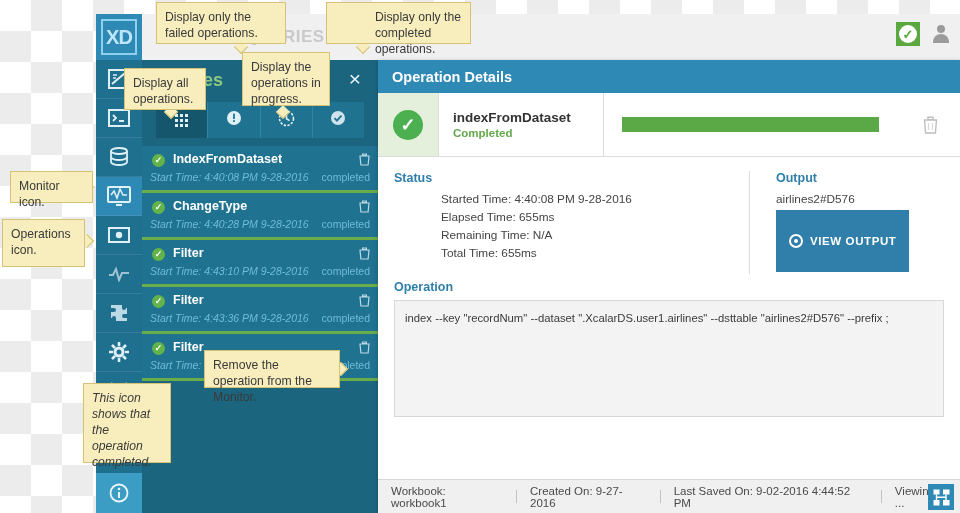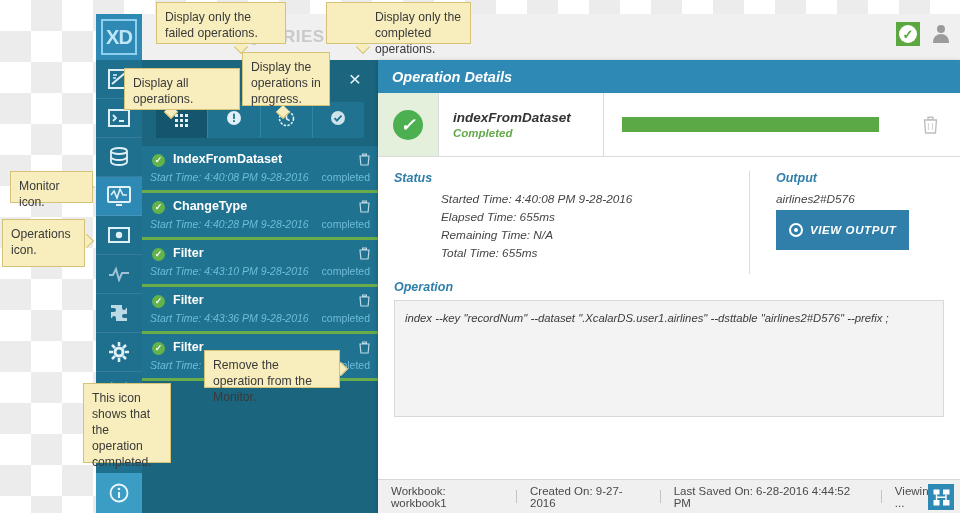--- a/index.html
+++ b/index.html
@@ -62,21 +62,21 @@
   .qrow{height:44px;background:#1f7290;border-bottom:3px solid #6aab4a;position:relative;}
   .qrow .tick{position:absolute;left:10px;top:8px;width:13px;height:13px;border-radius:50%;
         background:#63b34b;color:#fff;font-size:9px;line-height:13px;text-align:center;font-weight:bold;}
   .qrow .nm{position:absolute;left:31px;top:6px;font-size:12.5px;font-weight:bold;color:#ffffff;}
   .qrow .st{position:absolute;left:8px;top:25px;font-size:10.5px;color:#6fbcd8;font-style:italic;}
   .qrow .cp{position:absolute;right:8px;top:25px;font-size:10.5px;color:#6fbcd8;}
   .qrow .trash{position:absolute;right:8px;top:6px;color:#bcd9e6;}
 
   
   .details{position:absolute;left:282px;top:46px;width:582px;height:453px;background:#fff;
-        box-shadow:0 1px 4px rgba(0,0,0,.25);box-sizing:border-box;font-style:italic;}
+        box-shadow:0 1px 4px rgba(0,0,0,.25);box-sizing:border-box;}
   .dhead{height:33px;background:#2f89b5;color:#fff;font-size:14.5px;font-weight:bold;
         display:flex;align-items:center;padding-left:14px;}
   .dsummary{height:63px;display:flex;border-bottom:1px solid #dcdcdc;}
   .dsum-icon{width:60px;background:#e4f0dc;display:flex;align-items:center;justify-content:center;
         border-right:1px solid #dcdcdc;}
   .big-check{width:30px;height:30px;border-radius:50%;background:#4caf50;color:#fff;
         font-size:18px;line-height:30px;text-align:center;font-weight:bold;}
   .dsum-name{width:165px;display:flex;flex-direction:column;justify-content:center;
         padding-left:14px;border-right:1px solid #dcdcdc;box-sizing:border-box;}
   .dsum-name .t1{font-size:13.5px;font-weight:bold;color:#333;}
@@ -86,21 +86,21 @@
   .dsum-trash{width:60px;display:flex;align-items:center;justify-content:center;color:#b9b9b9;}
 
   .dbody{padding:14px 16px 0 16px;}
   .two-col{display:flex;height:103px;}
   .col-a{width:355px;border-right:1px solid #dcdcdc;}
   .col-b{padding-left:26px;}
   .sec-h{font-size:12.5px;font-weight:bold;color:#2f7faa;margin-bottom:7px;}
   .kv{font-size:11.8px;color:#444;margin:0 0 4px 47px;}
   .outval{font-size:11.8px;color:#444;margin-bottom:4px;}
   .viewout{display:inline-flex;align-items:center;gap:7px;background:#2f7faa;color:#fff;
-        font-size:11.5px;font-weight:bold;letter-spacing:.6px;padding:13px 13px;cursor:pointer;}
+        font-size:11.5px;font-weight:bold;letter-spacing:.6px;padding:24px 13px;cursor:pointer;}
   .eye{width:14px;height:14px;border-radius:50%;border:2px solid #fff;box-sizing:border-box;
         position:relative;}
   .eye:after{content:"";position:absolute;left:3px;top:3px;width:4px;height:4px;border-radius:50%;background:#fff;}
   .op-h{font-size:12.5px;font-weight:bold;color:#2f7faa;margin:6px 0 6px 0;}
   .opbox{height:117px;background:#f3f3f3;border:1px solid #d8d8d8;box-sizing:border-box;
         padding:11px 10px;font-size:11.3px;color:#3a3a3a;}
 
   
   .botbar{position:absolute;left:282px;bottom:0;width:582px;height:34px;background:#f0f0f0;
         border-top:1px solid #d7d7d7;display:flex;align-items:center;box-sizing:border-box;}
@@ -341,49 +341,49 @@
       <div class="op-h">Operation</div>
       <div class="opbox">index --key "recordNum" --dataset ".XcalarDS.user1.airlines" --dsttable "airlines2#D576" --prefix ;</div>
     </div>
   </div>
 
   <div class="botbar">
     <span class="bb-item">Workbook: workbook1</span>
     <span class="bb-sep"></span>
     <span class="bb-item">Created On: 9-27-2016</span>
     <span class="bb-sep"></span>
-    <span class="bb-item">Last Saved On: 6-28-2016 4:44:52 PM</span>
+    <span class="bb-item">Last Saved On: 9-02-2016 4:44:52 PM</span>
     <span class="bb-sep"></span>
     <span class="bb-item">Viewing ...</span>
     <span class="bb-icon">
       <svg width="17" height="17" viewBox="0 0 17 17">
           <rect x="0.5" y="0.5" width="6" height="5" fill="#fff"></rect>
           <rect x="10" y="0.5" width="6.5" height="5" fill="#fff"></rect>
           <rect x="0.5" y="11" width="6" height="5.5" fill="#fff"></rect>
           <rect x="10" y="11" width="6.5" height="5.5" fill="#fff"></rect>
           <path d="M3.5 5.5v5.5M13 5.5v5.5M3.5 8.3h9.5" stroke="#fff" stroke-width="1.4"></path>
         </svg>
     </span>
   </div>
 </div>
 
 <div class="callout" style="left:156px;top:2px;width:130px;height:42px;">Display only the failed operations.</div>
 <div class="ptr" style="left:236px;top:42px;width:9px;height:9px;transform:rotate(45deg);"></div>
 
 <div class="callout" style="left:326px;top:2px;width:145px;height:42px;padding-left:48px;">Display only the completed operations.</div>
 <div class="ptr" style="left:358px;top:42px;width:9px;height:9px;transform:rotate(45deg);"></div>
 
-<div class="callout" style="left:124px;top:68px;width:116px;height:42px;">Display all operations.</div>
+<div class="callout" style="left:124px;top:68px;width:82px;height:42px;">Display all operations.</div>
 <div class="ptr" style="left:166px;top:107px;width:9px;height:9px;transform:rotate(45deg);"></div>
 
 <div class="callout" style="left:242px;top:52px;width:88px;height:54px;">Display the operations in progress.</div>
 <div class="ptr" style="left:278px;top:107px;width:9px;height:9px;transform:rotate(45deg);"></div>
 
 <div class="callout" style="left:10px;top:171px;width:83px;height:32px;">Monitor icon.</div>
 <div class="ptr" style="left:82px;top:182px;width:9px;height:9px;transform:rotate(-45deg);"></div>
 
 <div class="callout" style="left:2px;top:219px;width:83px;height:48px;">Operations icon.</div>
 <div class="ptr" style="left:82px;top:236px;width:9px;height:9px;transform:rotate(-45deg);"></div>
 
 <div class="callout" style="left:204px;top:350px;width:136px;height:38px;">Remove the operation from the Monitor.</div>
 <div class="ptr" style="left:336px;top:364px;width:9px;height:9px;transform:rotate(-45deg);"></div>
 
-<div class="callout" style="left:83px;top:383px;width:88px;height:80px;">This icon shows that the operation completed.</div>
+<div class="callout" style="left:83px;top:383px;width:88px;height:80px;font-style:italic;">This icon shows that the operation completed.</div>
 
 </body></html>

